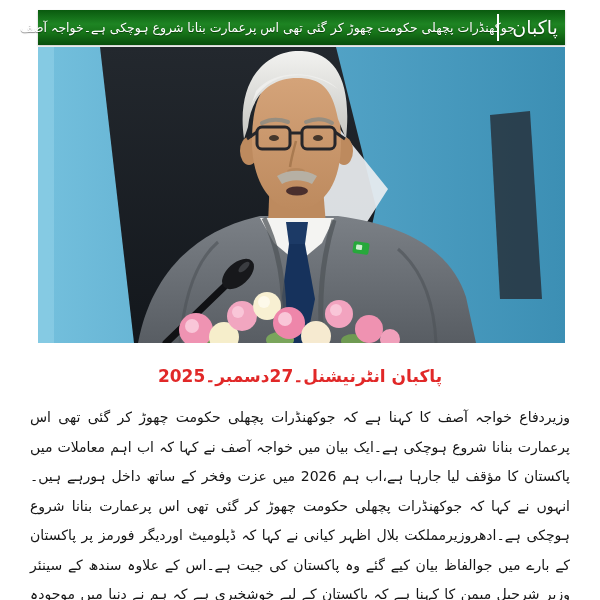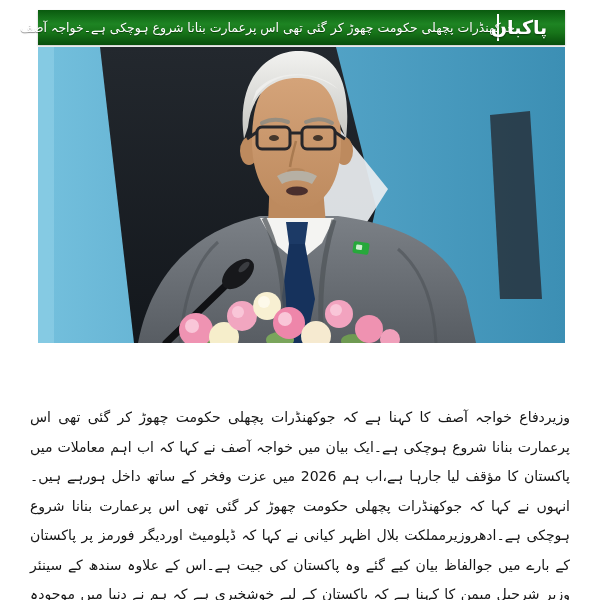--- a/index.html
+++ b/index.html
@@ -7,22 +7,22 @@
     position:relative;width:600px;height:600px;background:#ffffff;
     overflow:hidden;font-family:"DejaVu Sans",sans-serif;direction:rtl;
   }
   
   .header-bar{
     position:absolute;left:38px;top:10px;width:527px;height:35px;
     background:linear-gradient(180deg,#0a5a0f 0%,#1e8423 40%,#177419 65%,#084d0c 100%);
     box-shadow:0 1px 2px rgba(0,0,0,.25);
   }
   .logo{
-    position:absolute;right:16px;top:0;height:35px;line-height:35px;width:60px;
-    color:#ffffff;font-weight:bold;font-size:19px;text-align:center;
+    position:absolute;right:0;top:0;height:35px;line-height:35px;width:60px;
+    color:#ffffff;font-weight:normal;font-size:19px;text-align:center;
     text-shadow:0 1px 2px rgba(0,0,0,.5);cursor:pointer;
   }
   .logo-sep{
     position:absolute;right:66px;top:4px;width:2px;height:27px;background:#ffffff;
   }
   .headline{
     position:absolute;right:74px;left:6px;top:0;height:35px;
     display:flex;align-items:center;justify-content:center;
     color:#ffffff;font-size:12.5px;line-height:16px;text-align:center;
     text-shadow:0 1px 1px rgba(0,0,0,.45);white-space:nowrap;
@@ -144,16 +144,17 @@
         <circle cx="352" cy="292" r="10" fill="#f0a0bb"></circle>
         <circle cx="154" cy="279" r="7" fill="#f9c6d8"></circle>
         <circle cx="200" cy="265" r="6" fill="#f9c6d8"></circle>
         <circle cx="226" cy="255" r="6" fill="#fdf9ea"></circle>
         <circle cx="247" cy="272" r="7" fill="#f9c6d8"></circle>
         <circle cx="298" cy="263" r="6" fill="#f9c6d8"></circle>
       </g>
     </svg>
   </figure>
 
+  <div class="dateline">پاکبان انٹرنیشنل۔27دسمبر۔2025</div>
 
   <p class="body-text">وزیردفاع خواجہ آصف کا کہنا ہے کہ جوکھنڈرات پچھلی حکومت چھوڑ کر گئی تھی اس پرعمارت بنانا شروع ہوچکی ہے۔ایک بیان میں خواجہ آصف نے کہا کہ اب اہم معاملات میں پاکستان کا مؤقف لیا جارہا ہے،اب ہم 2026 میں عزت وفخر کے ساتھ داخل ہورہے ہیں۔انہوں نے کہا کہ جوکھنڈرات پچھلی حکومت چھوڑ کر گئی تھی اس پرعمارت بنانا شروع ہوچکی ہے۔ادھروزیرمملکت بلال اظہر کیانی نے کہا کہ ڈپلومیٹ اوردیگر فورمز پر پاکستان کے بارے میں جوالفاظ بیان کیے گئے وہ پاکستان کی جیت ہے۔اس کے علاوہ سندھ کے سینئر وزیر شرجیل میمن کا کہنا ہے کہ پاکستان کے لیے خوشخبری ہے کہ ہم نے دنیا میں موجودہ پالیسی اورآرمی چیف کی وجہ سے پذیرائی حاصل کی۔</p>
 
 </div>
 
 </body></html>

